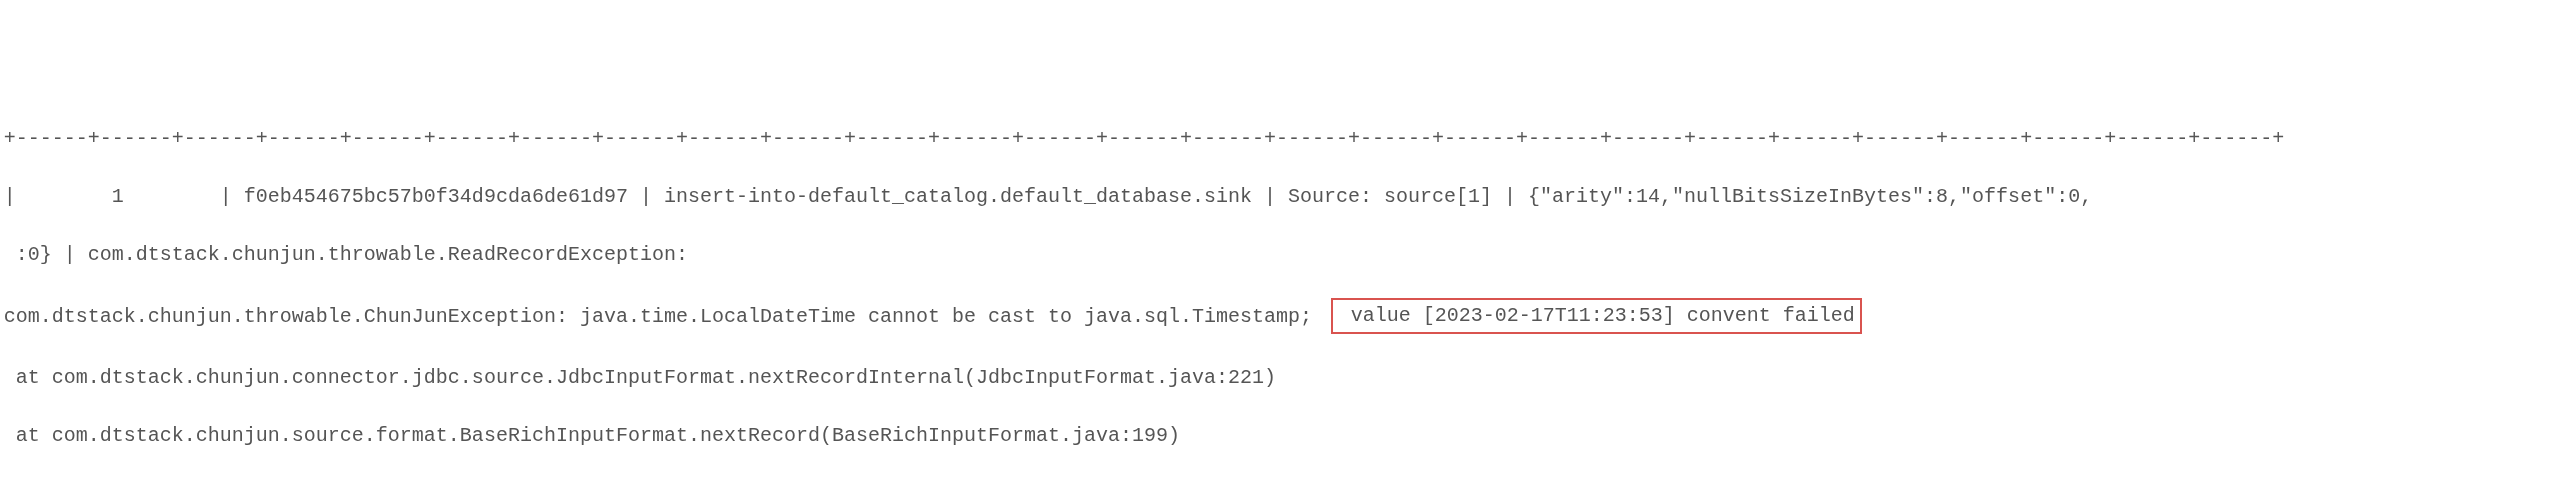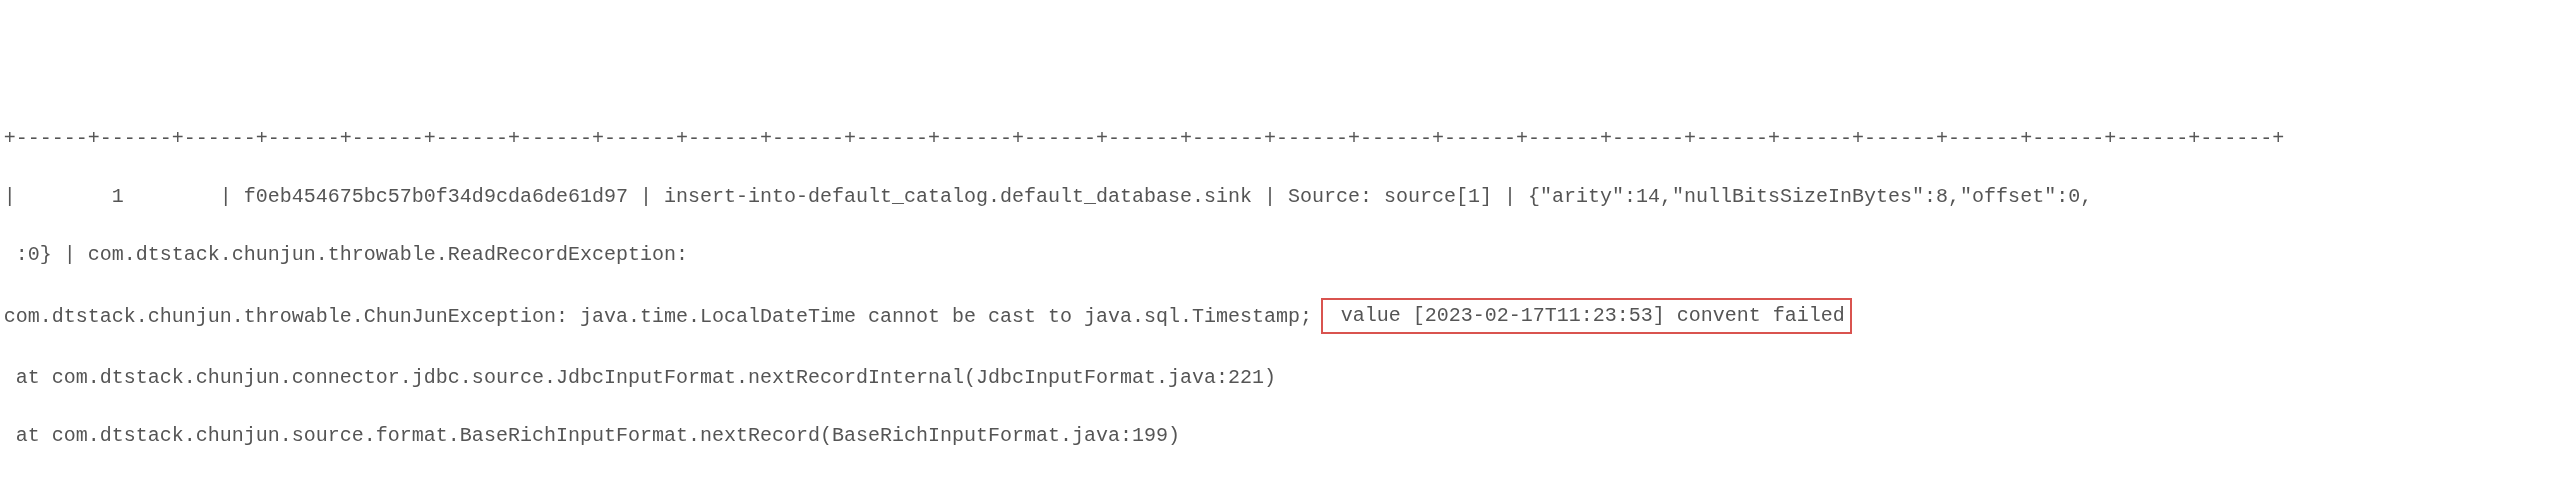--- a/index.html
+++ b/index.html
@@ -12,21 +12,21 @@
       line-height: 1.45;
       padding: 7.6px 3.8px;
       width: 2576px;
       overflow: hidden;
     }
     .line { display: block; color: #555555; }
     .red-box {
       display: inline-block;
       border: 2.8px solid #d9534f;
       padding: 1.9px 5.7px 1.9px 5.7px;
-      margin-left: 9px;
+      margin-left: 19px;
       vertical-align: baseline;
     }
   </style>
 </head>
 <body>
 
 
 
 <span class="line">+------+------+------+------+------+------+------+------+------+------+------+------+------+------+------+------+------+------+------+------+------+------+------+------+------+------+------+</span>
 <span class="line">|        1        | f0eb454675bc57b0f34d9cda6de61d97 | insert-into-default_catalog.default_database.sink | Source: source[1] | {"arity":14,"nullBitsSizeInBytes":8,"offset":0,</span>

